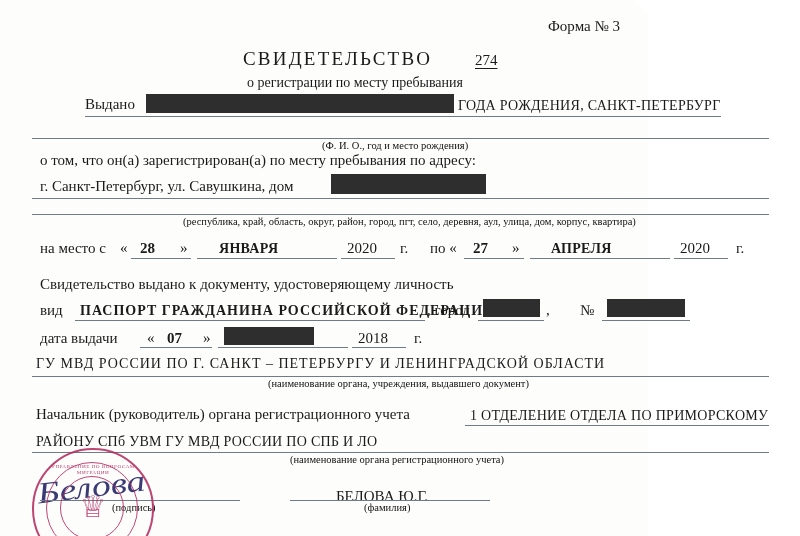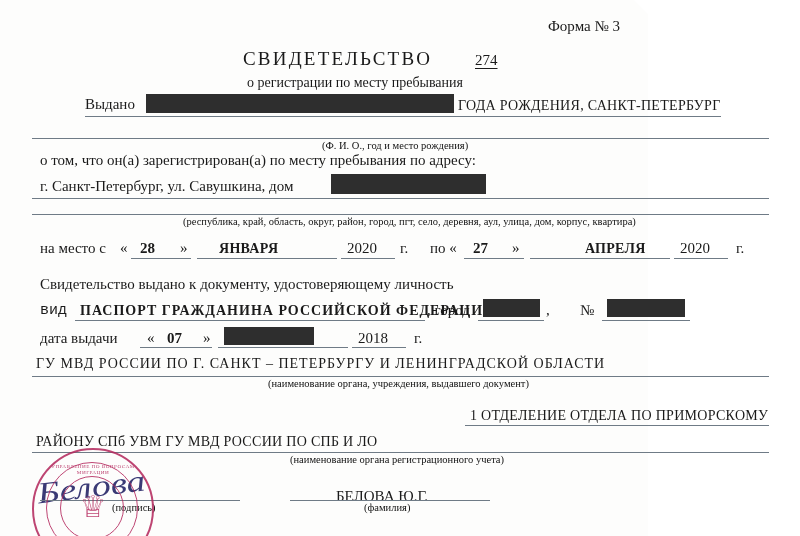--- a/index.html
+++ b/index.html
@@ -186,34 +186,34 @@
   <div class="txt" style="left:40px; top:240px;">на место с</div>
   <div class="txt" style="left:120px; top:240px;">«</div>
   <div class="txt" style="left:140px; top:240px; font-weight:bold;">28</div>
   <div class="txt" style="left:180px; top:240px;">»</div>
   <div class="txt caps" style="left:219px; top:241px; font-weight:bold;">ЯНВАРЯ</div>
   <div class="txt" style="left:347px; top:240px;">2020</div>
   <div class="txt" style="left:400px; top:240px;">г.</div>
   <div class="txt" style="left:430px; top:240px;">по «</div>
   <div class="txt" style="left:473px; top:240px; font-weight:bold;">27</div>
   <div class="txt" style="left:512px; top:240px;">»</div>
-  <div class="txt caps" style="left:551px; top:241px; font-weight:bold;margin-left:34px;">АПРЕЛЯ</div>
+  <div class="txt caps" style="left:551px; top:241px; font-weight:bold;">АПРЕЛЯ</div>
   <div class="txt" style="left:680px; top:240px;">2020</div>
   <div class="txt" style="left:736px; top:240px;">г.</div>
 
   <div class="line" style="left:131px; top:258px; width:60px;"></div>
   <div class="line" style="left:197px; top:258px; width:140px;"></div>
   <div class="line" style="left:341px; top:258px; width:54px;"></div>
   <div class="line" style="left:464px; top:258px; width:60px;"></div>
   <div class="line" style="left:530px; top:258px; width:140px;"></div>
   <div class="line" style="left:674px; top:258px; width:54px;"></div>
 
   <div class="txt" style="left:40px; top:276px;">Свидетельство выдано к документу, удостоверяющему личность</div>
 
-  <div class="txt" style="left:40px; top:302px;font-family:Liberation Mono, monospace;">вид</div>
+  <div class="txt" style="left:40px; top:302px;">вид</div>
   <div class="txt caps spaced" style="left:80px; top:303px;font-weight:bold;">ПАСПОРТ ГРАЖДАНИНА РОССИЙСКОЙ ФЕДЕРАЦИИ</div>
   <div class="txt" style="left:427px; top:302px;">, город</div>
   <div class="redact" style="left:483px; top:299px; width:57px; height:18px;"></div>
   <div class="txt" style="left:546px; top:302px;">,</div>
   <div class="txt" style="left:580px; top:302px;">№</div>
   <div class="redact" style="left:607px; top:299px; width:78px; height:18px;"></div>
   <div class="line" style="left:75px; top:320px; width:350px;"></div>
   <div class="line" style="left:478px; top:320px; width:66px;"></div>
   <div class="line" style="left:602px; top:320px; width:88px;"></div>
 
@@ -225,20 +225,21 @@
   <div class="txt" style="left:358px; top:330px;">2018</div>
   <div class="txt" style="left:414px; top:330px;">г.</div>
   <div class="line" style="left:140px; top:347px; width:72px;"></div>
   <div class="line" style="left:218px; top:347px; width:130px;"></div>
   <div class="line" style="left:352px; top:347px; width:54px;"></div>
 
   <div class="txt caps spaced" style="left:36px; top:356px;">ГУ  МВД  РОССИИ  ПО  Г. САНКТ – ПЕТЕРБУРГУ  И  ЛЕНИНГРАДСКОЙ ОБЛАСТИ</div>
   <div class="line" style="left:32px; top:376px; width:737px;"></div>
   <div class="small" style="left:268px; top:378px;">(наименование органа, учреждения, выдавшего документ)</div>
 
+  <div class="txt" style="left:36px; top:406px;">Начальник (руководитель) органа регистрационного учета</div>
   <div class="txt caps" style="left:470px; top:408px;">1 ОТДЕЛЕНИЕ ОТДЕЛА  ПО ПРИМОРСКОМУ</div>
   <div class="line" style="left:465px; top:425px; width:304px;"></div>
 
   <div class="txt caps" style="left:36px; top:434px;">РАЙОНУ СПб УВМ  ГУ  МВД  РОССИИ  ПО  СПБ  И  ЛО</div>
   <div class="line" style="left:32px; top:452px; width:737px;"></div>
   <div class="small" style="left:290px; top:454px;">(наименование органа регистрационного учета)</div>
 
   <div class="signature">Белова</div>
   <div class="line" style="left:40px; top:500px; width:200px;"></div>
   <div class="small" style="left:112px; top:502px;">(подпись)</div>

